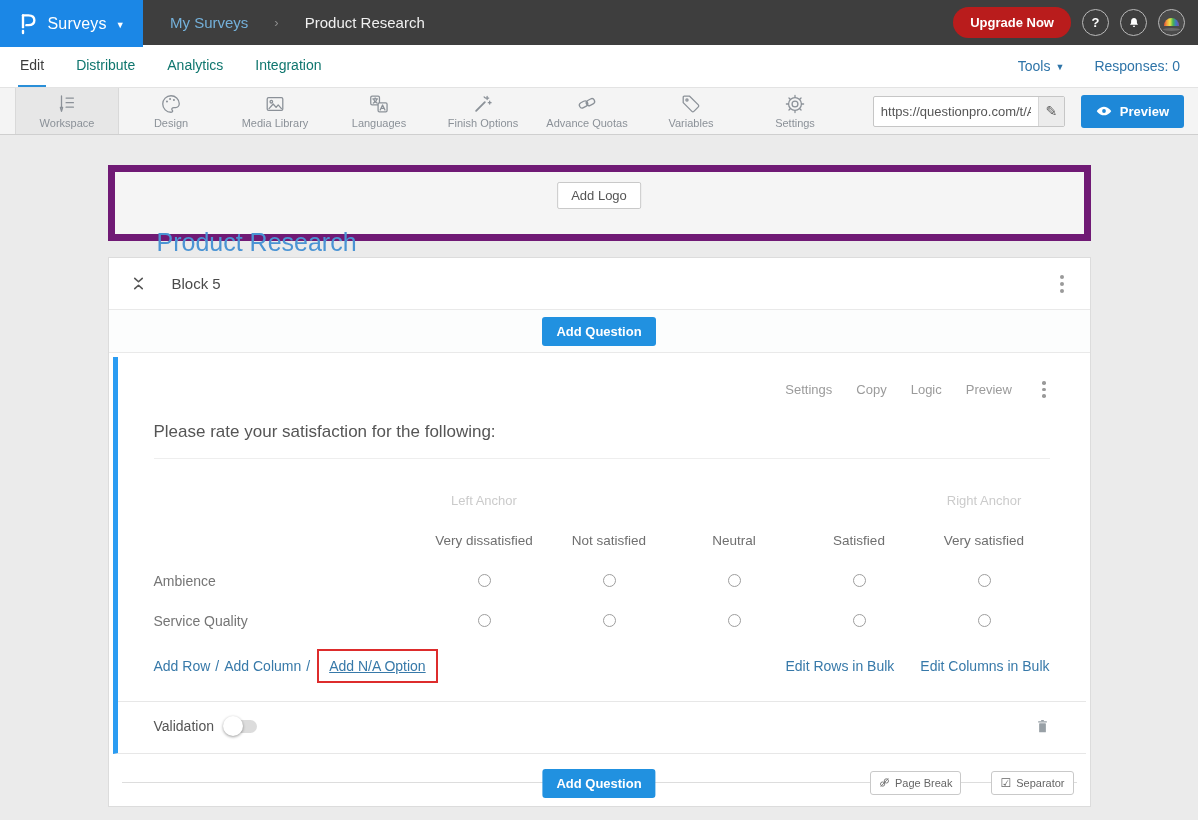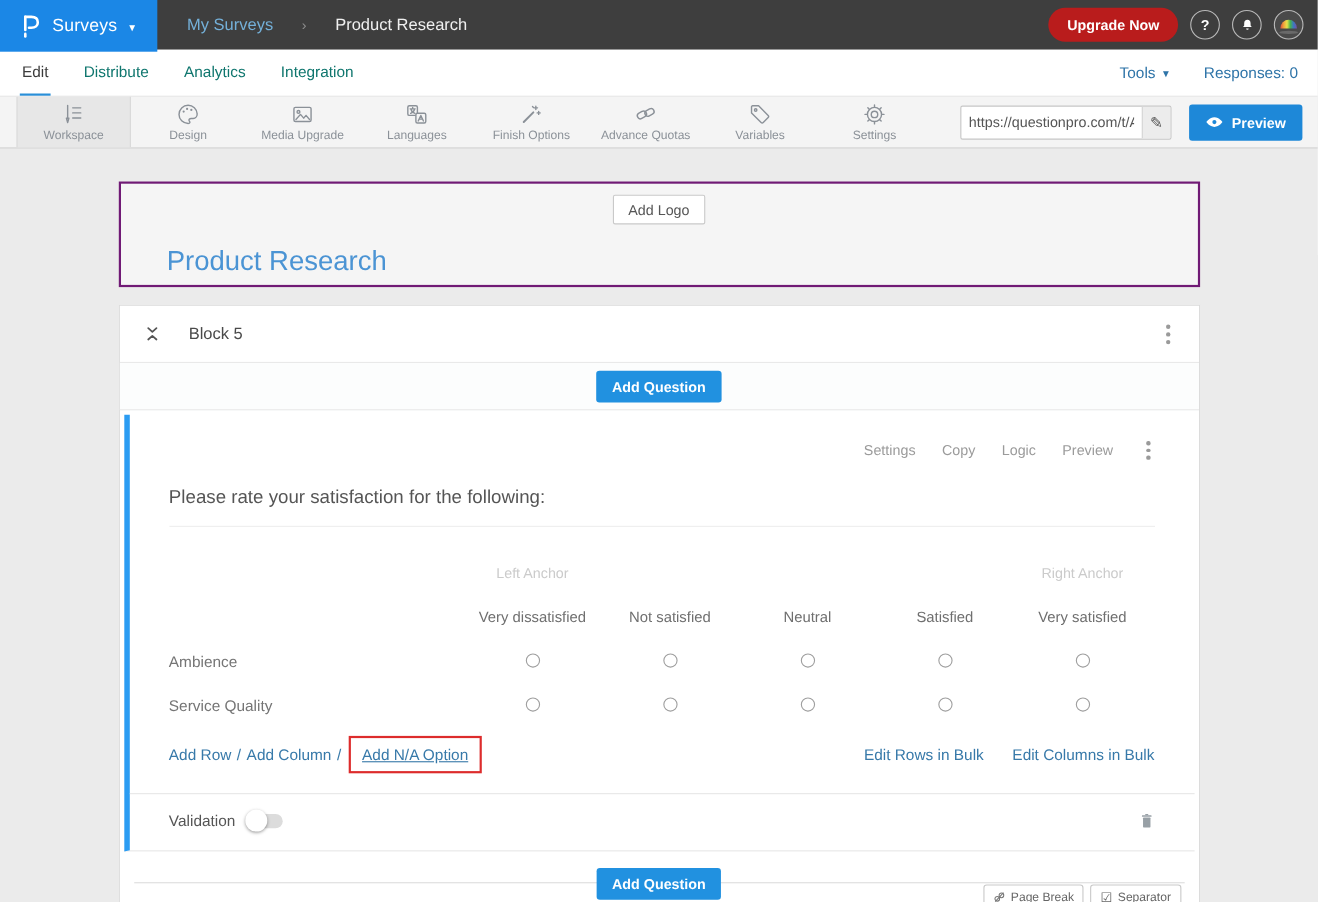--- a/index.html
+++ b/index.html
@@ -40,21 +40,21 @@
   .toolbar-right { margin-left:auto; display:flex; align-items:center; gap:16px; padding-right:14px; }
   .url-box { width:192px; height:31px; border:1px solid #c6c6c6; border-radius:2px; background:#fff; display:flex; align-items:stretch; overflow:hidden; }
   .url-input { border:none; outline:none; flex:1; min-width:0; font-size:13px; color:#555; padding:0 7px; background:transparent; font-family:"Liberation Sans",sans-serif; }
   .url-edit { width:26px; background:#ececec; border-left:1px solid #d6d6d6; display:flex; align-items:center; justify-content:center; color:#555; font-size:14px; cursor:pointer; }
   .preview-btn { background:#1e88d8; color:#fff; height:33px; padding:0 15px; border-radius:3px; display:flex; align-items:center; gap:8px; font-size:13px; font-weight:bold; border:none; cursor:pointer; }
 
   
   .content { padding-top:30px; }
   .card { width:983px; margin:0 auto; }
 
-  .survey-header { background:#f5f5f5; border:2px solid #701a75; height:96px; position:relative; margin-bottom:16px; }
+  .survey-header { background:#f5f5f5; border:7px solid #701a75; height:76px; position:relative; margin-bottom:16px; }
   .add-logo-btn { position:absolute; top:10px; left:50%; transform:translateX(-50%); background:#fff; border:1px solid #c9c9c9; color:#555; font-size:13px; padding:5px 13px; border-radius:2px; cursor:pointer; }
   .survey-title { position:absolute; left:42px; top:56px; color:#4b94d4; font-size:25px; font-weight:400; }
 
   .block-card { background:#fff; border:1px solid #dcdcdc; }
   .block-header { height:52px; display:flex; align-items:center; padding:0 22px; border-bottom:1px solid #e9e9e9; }
   .collapse-btn { margin-right:26px; cursor:pointer; display:flex; background:none; border:none; }
   .block-title { color:#4a4a4a; font-size:15px; }
   .kebab { margin-left:auto; display:flex; flex-direction:column; gap:3px; cursor:pointer; background:none; border:none; padding:4px; }
   .kebab i { width:4px; height:4px; border-radius:50%; background:#9a9a9a; }
 
@@ -86,21 +86,21 @@
 
   .validation-row { display:flex; align-items:center; border-top:1px solid #e7e7e7; margin:0 -36px; padding:16px 36px 18px; }
   .validation-label { color:#555; font-size:14px; }
   .toggle { width:31px; height:13px; background:#dcdcdc; border-radius:8px; margin-left:12px; position:relative; cursor:pointer; border:none; }
   .toggle-knob { width:20px; height:20px; background:#fff; border-radius:50%; position:absolute; left:-3px; top:-4px; box-shadow:0 1px 3px rgba(0,0,0,.4); }
   .trash-btn { margin-left:auto; background:none; border:none; cursor:pointer; display:flex; }
 
   .block-bottom { position:relative; height:48px; }
   .bb-line { position:absolute; left:13px; right:13px; top:24px; border-top:1px solid #ddd; }
   .bb-add { position:absolute; left:50%; top:11px; transform:translateX(-50%); }
-  .bb-right { position:absolute; right:16px; top:26px; display:flex; gap:6px; }
+  .bb-right { position:absolute; right:16px; top:13px; display:flex; gap:30px; }
   .mini-btn { background:#fff; border:1px solid #c9c9c9; border-radius:3px; font-size:11px; color:#666; padding:4px 8px; display:flex; gap:5px; align-items:center; cursor:pointer; }
 </style>
 </head>
 <body>
 
 <div class="topbar">
   <div class="brand">
     <span style="display:flex;">
       <svg width="20" height="24" viewBox="0 0 22 26" fill="none" stroke="#fff" stroke-width="2.6" stroke-linecap="round">
         <path d="M5.5 3.5 V16.5"></path>
@@ -171,21 +171,21 @@
     <span>Design</span>
   </div>
   <div class="tb-item">
     <span style="display:flex;">
       <svg class="stroke-icon" viewBox="0 0 24 24">
           <rect x="3.5" y="5" width="17" height="14" rx="1.5"></rect>
           <circle cx="8" cy="9.5" r="1.4"></circle>
           <path d="M5.5 17l4.5-5 3.2 3.7 2.3-2.7 3.5 4"></path>
         </svg>
     </span>
-    <span>Media Upgrade</span>
+    <span>Media Library</span>
   </div>
   <div class="tb-item">
     <span style="display:flex;">
       <svg class="stroke-icon" viewBox="0 0 24 24">
         <rect x="3" y="3.5" width="9.5" height="9.5" rx="1.5"></rect>
         <path d="M5.3 6.5h5M7.8 5.2v1.3M10 11c-1.8-.6-3.4-2.3-3.9-4.3M5.8 11c1.8-.6 3.4-2.3 3.9-4.3"></path>
         <rect x="11" y="10.8" width="9.8" height="9.8" rx="1.5" fill="#f4f4f4"></rect>
         <path d="M13.3 18.5l2.6-5.4 2.6 5.4M14.2 16.7h3.4"></path>
       </svg>
     </span>

